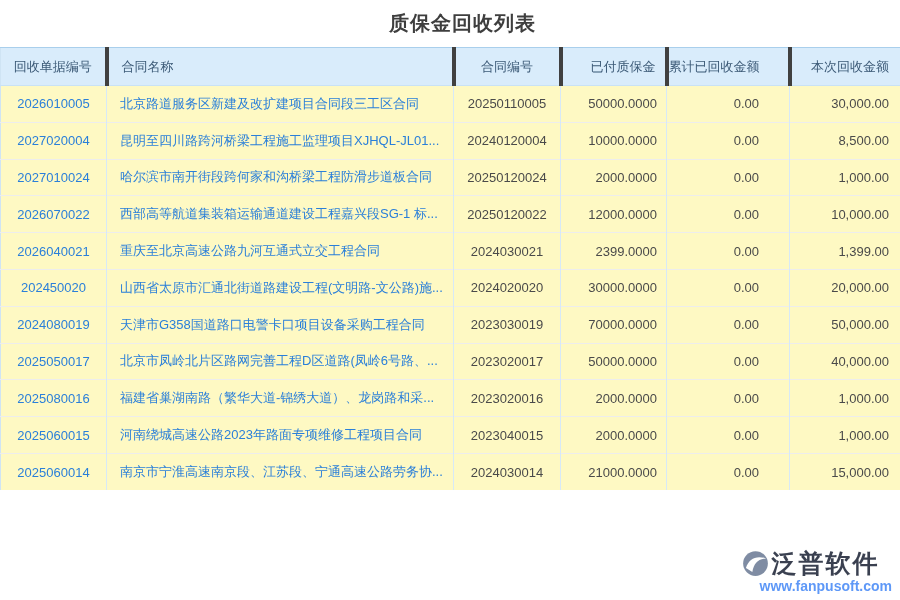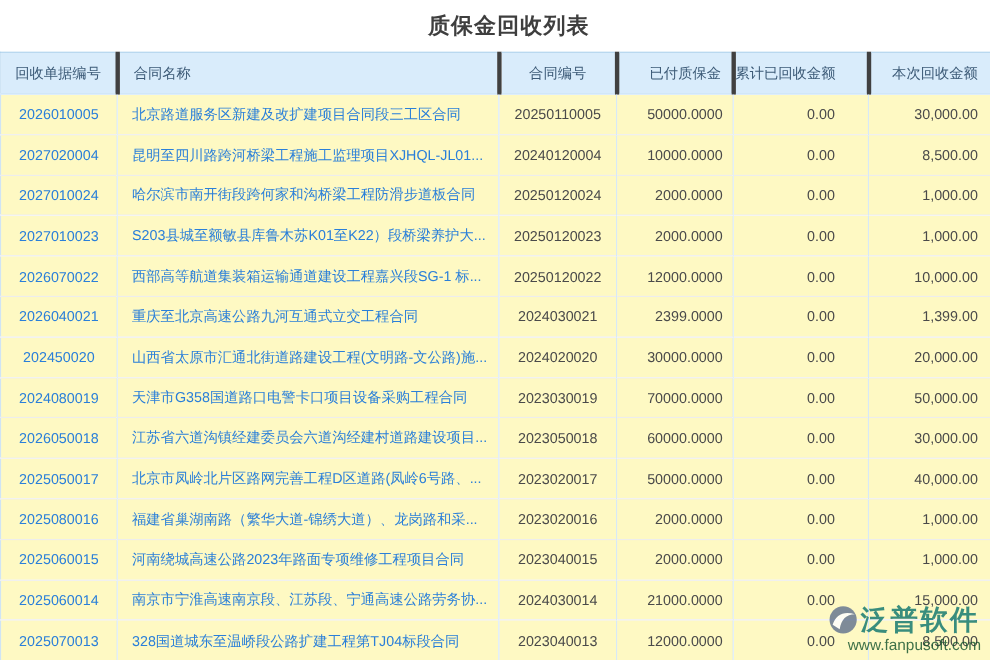--- a/index.html
+++ b/index.html
@@ -60,25 +60,25 @@
     position: absolute;
     right: 8px; bottom: 6px;
     pointer-events: none;
     opacity: 0.82;
     text-align: left;
   }
   .wm-top { display: flex; align-items: center; }
   .wm-logo { width: 27px; height: 27px; display: inline-block; margin-right: 3px; }
   .wm-logo svg { width: 27px; height: 27px; }
   .wm-brand {
-    font-size: 25px; font-weight: bold; color: #0f766e;
+    font-size: 25px; font-weight: bold; color: #0f172a;
     letter-spacing: 2px;
   }
   .wm-url {
-    font-size: 14px; font-weight: normal; color: #14532d;
+    font-size: 14px; font-weight: bold; color: #3b82f6;
     margin-top: -2px; padding-left: 18px;
   }
 </style>
 </head>
 <body>
 
 <div class="page-title">质保金回收列表</div>
 
 <table class="recovery-table">
   <thead>
@@ -110,28 +110,20 @@
       </tr>
       <tr>
         <td class="col-doc_no"><span class="link">2027010024</span></td>
         <td class="col-contract_name"><span class="link">哈尔滨市南开街段跨何家和沟桥梁工程防滑步道板合同</span></td>
         <td class="col-contract_no">20250120024</td>
         <td class="col-paid">2000.0000</td>
         <td class="col-recovered">0.00</td>
         <td class="col-current">1,000.00</td>
       </tr>
       <tr>
-        <td class="col-doc_no"><span class="link">2027010023</span></td>
-        <td class="col-contract_name"><span class="link">S203县城至额敏县库鲁木苏K01至K22）段桥梁养护大...</span></td>
-        <td class="col-contract_no">20250120023</td>
-        <td class="col-paid">2000.0000</td>
-        <td class="col-recovered">0.00</td>
-        <td class="col-current">1,000.00</td>
-      </tr>
-      <tr>
         <td class="col-doc_no"><span class="link">2026070022</span></td>
         <td class="col-contract_name"><span class="link">西部高等航道集装箱运输通道建设工程嘉兴段SG-1 标...</span></td>
         <td class="col-contract_no">20250120022</td>
         <td class="col-paid">12000.0000</td>
         <td class="col-recovered">0.00</td>
         <td class="col-current">10,000.00</td>
       </tr>
       <tr>
         <td class="col-doc_no"><span class="link">2026040021</span></td>
         <td class="col-contract_name"><span class="link">重庆至北京高速公路九河互通式立交工程合同</span></td>
@@ -148,28 +140,20 @@
         <td class="col-recovered">0.00</td>
         <td class="col-current">20,000.00</td>
       </tr>
       <tr>
         <td class="col-doc_no"><span class="link">2024080019</span></td>
         <td class="col-contract_name"><span class="link">天津市G358国道路口电警卡口项目设备采购工程合同</span></td>
         <td class="col-contract_no">2023030019</td>
         <td class="col-paid">70000.0000</td>
         <td class="col-recovered">0.00</td>
         <td class="col-current">50,000.00</td>
-      </tr>
-      <tr>
-        <td class="col-doc_no"><span class="link">2026050018</span></td>
-        <td class="col-contract_name"><span class="link">江苏省六道沟镇经建委员会六道沟经建村道路建设项目...</span></td>
-        <td class="col-contract_no">2023050018</td>
-        <td class="col-paid">60000.0000</td>
-        <td class="col-recovered">0.00</td>
-        <td class="col-current">30,000.00</td>
       </tr>
       <tr>
         <td class="col-doc_no"><span class="link">2025050017</span></td>
         <td class="col-contract_name"><span class="link">北京市凤岭北片区路网完善工程D区道路(凤岭6号路、...</span></td>
         <td class="col-contract_no">2023020017</td>
         <td class="col-paid">50000.0000</td>
         <td class="col-recovered">0.00</td>
         <td class="col-current">40,000.00</td>
       </tr>
       <tr>
@@ -189,28 +173,20 @@
         <td class="col-current">1,000.00</td>
       </tr>
       <tr>
         <td class="col-doc_no"><span class="link">2025060014</span></td>
         <td class="col-contract_name"><span class="link">南京市宁淮高速南京段、江苏段、宁通高速公路劳务协...</span></td>
         <td class="col-contract_no">2024030014</td>
         <td class="col-paid">21000.0000</td>
         <td class="col-recovered">0.00</td>
         <td class="col-current">15,000.00</td>
       </tr>
-      <tr>
-        <td class="col-doc_no"><span class="link">2025070013</span></td>
-        <td class="col-contract_name"><span class="link">328国道城东至温峤段公路扩建工程第TJ04标段合同</span></td>
-        <td class="col-contract_no">2023040013</td>
-        <td class="col-paid">12000.0000</td>
-        <td class="col-recovered">0.00</td>
-        <td class="col-current">8,500.00</td>
-      </tr>
     </tbody>
 </table>
 
 <div class="watermark">
   <div class="wm-top">
     <span class="wm-logo">
       <svg viewBox="0 0 24 24">
         <circle cx="12" cy="12" r="11" fill="#63748f"></circle>
         <path d="M3.5 16 C6 7.5 13 4.5 21.5 7.5 C14.5 7.8 10.5 11.5 9.2 19.5 Z" fill="#ffffff"></path>
       </svg>

